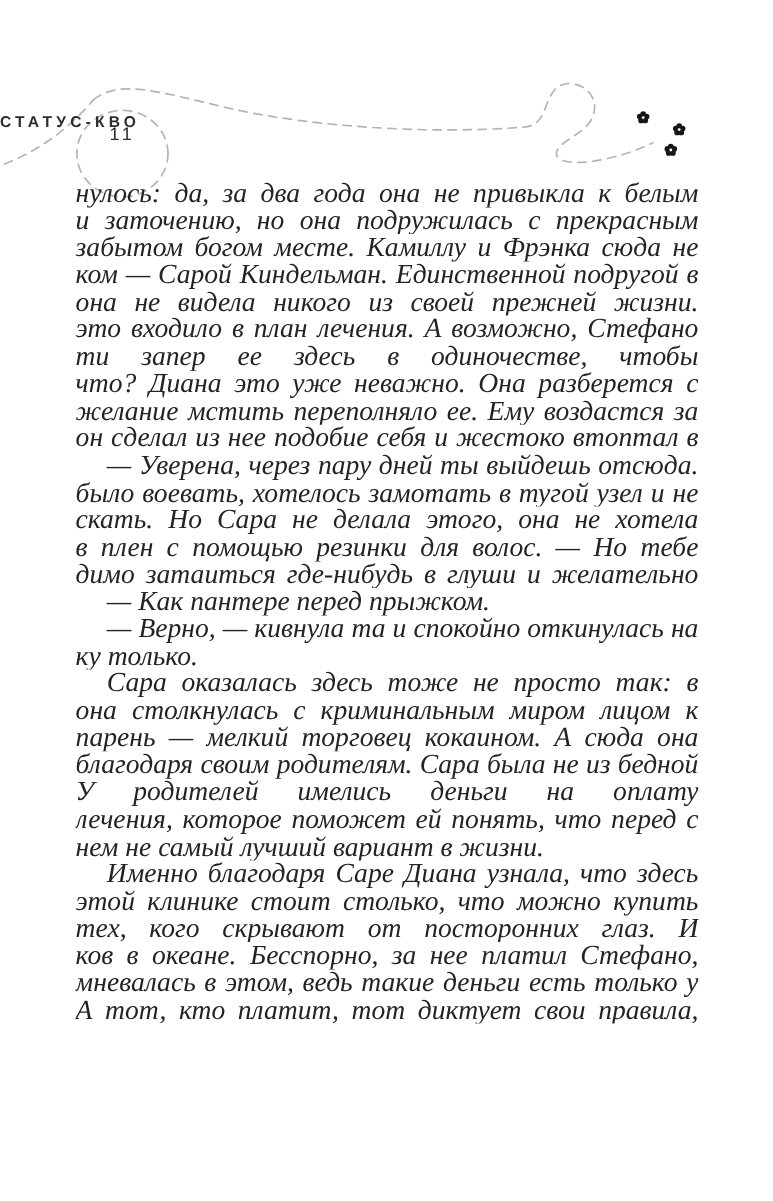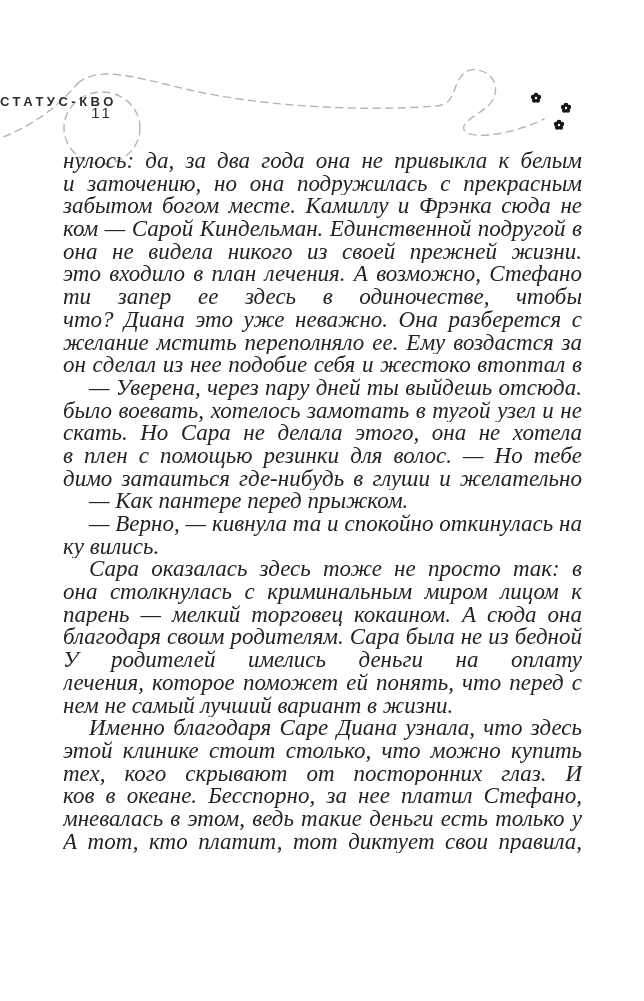--- a/index.html
+++ b/index.html
@@ -139,21 +139,21 @@
       <div class="line just">что? Диана это уже неважно. Она разберется с ним позже,</div>
       <div class="line just">желание мстить переполняло ее. Ему воздастся за то, что</div>
       <div class="line">он сделал из нее подобие себя и жестоко втоптал в грязь.</div>
       <div class="line indent just">— Уверена, через пару дней ты выйдешь отсюда. —</div>
       <div class="line just">было воевать, хотелось замотать в тугой узел и не распу-</div>
       <div class="line just">скать. Но Сара не делала этого, она не хотела заточить их</div>
       <div class="line just">в плен с помощью резинки для волос. — Но тебе необхо-</div>
       <div class="line">димо затаиться где-нибудь в глуши и желательно надолго.</div>
       <div class="line indent">— Как пантере перед прыжком.</div>
       <div class="line indent just">— Верно, — кивнула та и спокойно откинулась на спин-</div>
-      <div class="line">ку вились.</div>
+      <div class="line">ку только.</div>
       <div class="line indent just">Сара оказалась здесь тоже не просто так: в Лос-Анджелесе</div>
       <div class="line just">она столкнулась с криминальным миром лицом к лицу, ее</div>
       <div class="line just">парень — мелкий торговец кокаином. А сюда она попала</div>
       <div class="line just">благодаря своим родителям. Сара была не из бедной семьи.</div>
       <div class="line just">У родителей имелись деньги на оплату психиатрического</div>
       <div class="line just">лечения, которое поможет ей понять, что перед с тем пар-</div>
       <div class="line">нем не самый лучший вариант в жизни.</div>
       <div class="line indent just">Именно благодаря Саре Диана узнала, что здесь лечат</div>
       <div class="line just">этой клинике стоит столько, что можно купить пару остров-</div>
       <div class="line just">тех, кого скрывают от посторонних глаз. И пребывание в</div>

